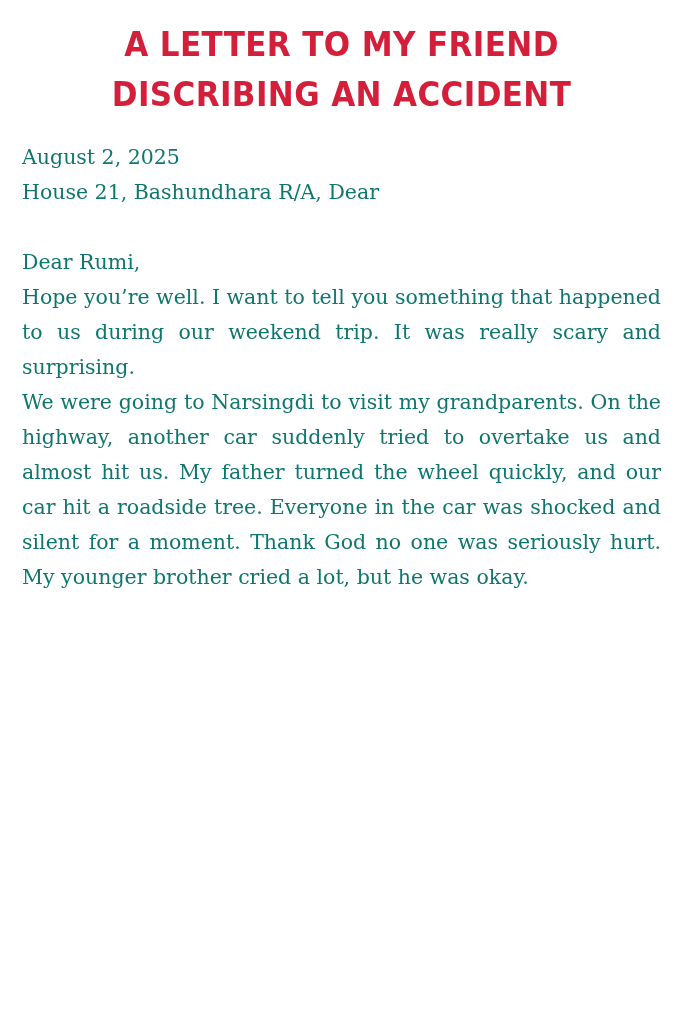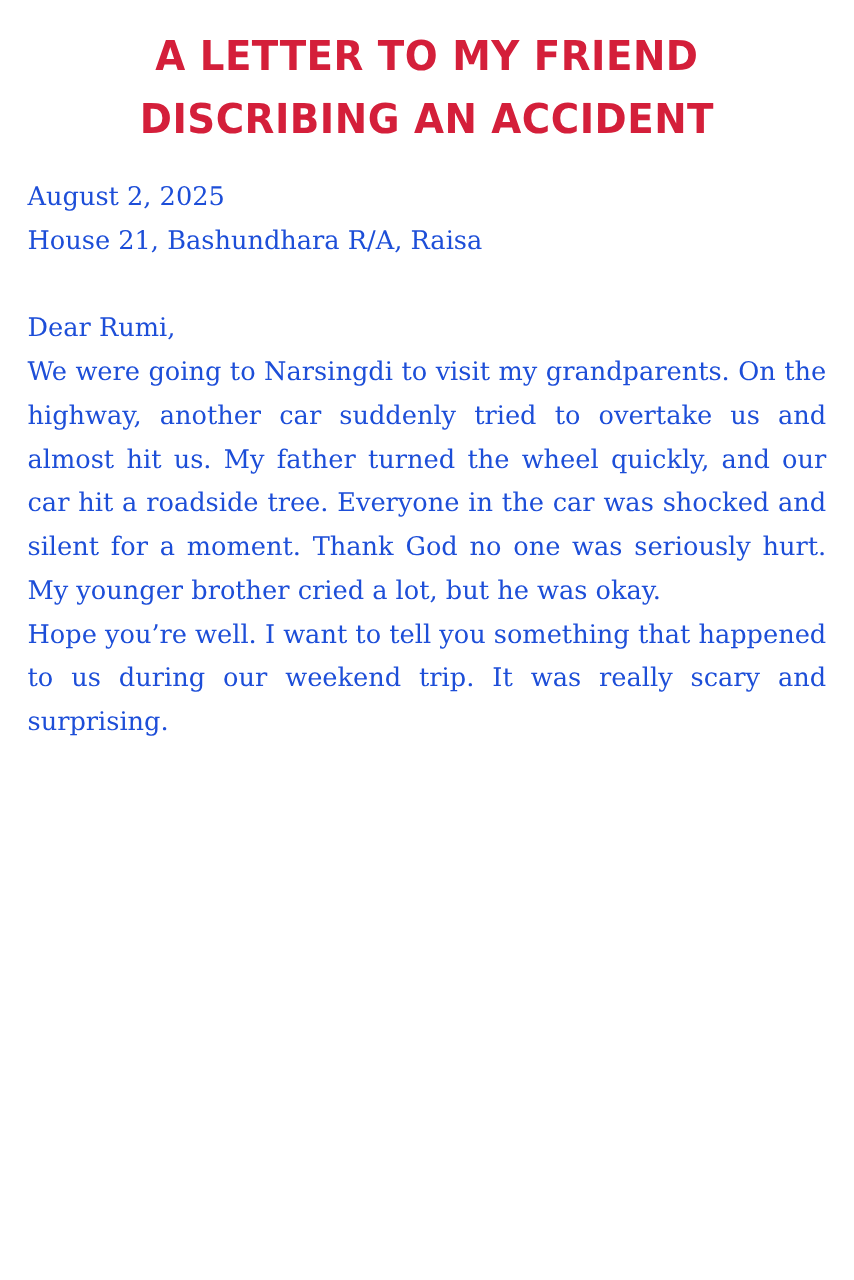--- a/index.html
+++ b/index.html
@@ -74,31 +74,31 @@
     height: 35px;
   }
 </style>
 </head>
 <body>
 
 <div class="page" style="background: rgb(255, 255, 255);">
 
   <h1 class="doc-title" style="color: rgb(212, 31, 58);"><span>A LETTER TO MY FRIEND DISCRIBING</span> <span>AN ACCIDENT</span></h1>
 
-  <div class="letter" style="color: #1d4ed8;">
+  <div class="letter" style="color: #0f766e;">
 
     <div class="meta-block">
       <p class="meta-line">August 2, 2025</p>
-      <p class="meta-line">House 21, Bashundhara R/A, Raisa</p>
+      <p class="meta-line">House 21, Bashundhara R/A, Dear</p>
     </div>
 
     <div class="spacer-line"></div>
 
     <p class="salutation">Dear Rumi,</p>
 
+    <p class="para">Hope you’re well. I want to tell you something that happened to us during our weekend trip. It was really scary and surprising.</p>
     <p class="para">We were going to Narsingdi to visit my grandparents. On the highway, another car suddenly tried to overtake us and almost hit us. My father turned the wheel quickly, and our car hit a roadside tree. Everyone in the car was shocked and silent for a moment. Thank God no one was seriously hurt. My younger brother cried a lot, but he was okay.</p>
-    <p class="para">Hope you’re well. I want to tell you something that happened to us during our weekend trip. It was really scary and surprising.</p>
 
     <div class="spacer-line"></div>
 
 
   </div>
 </div>
 
 </body></html>

